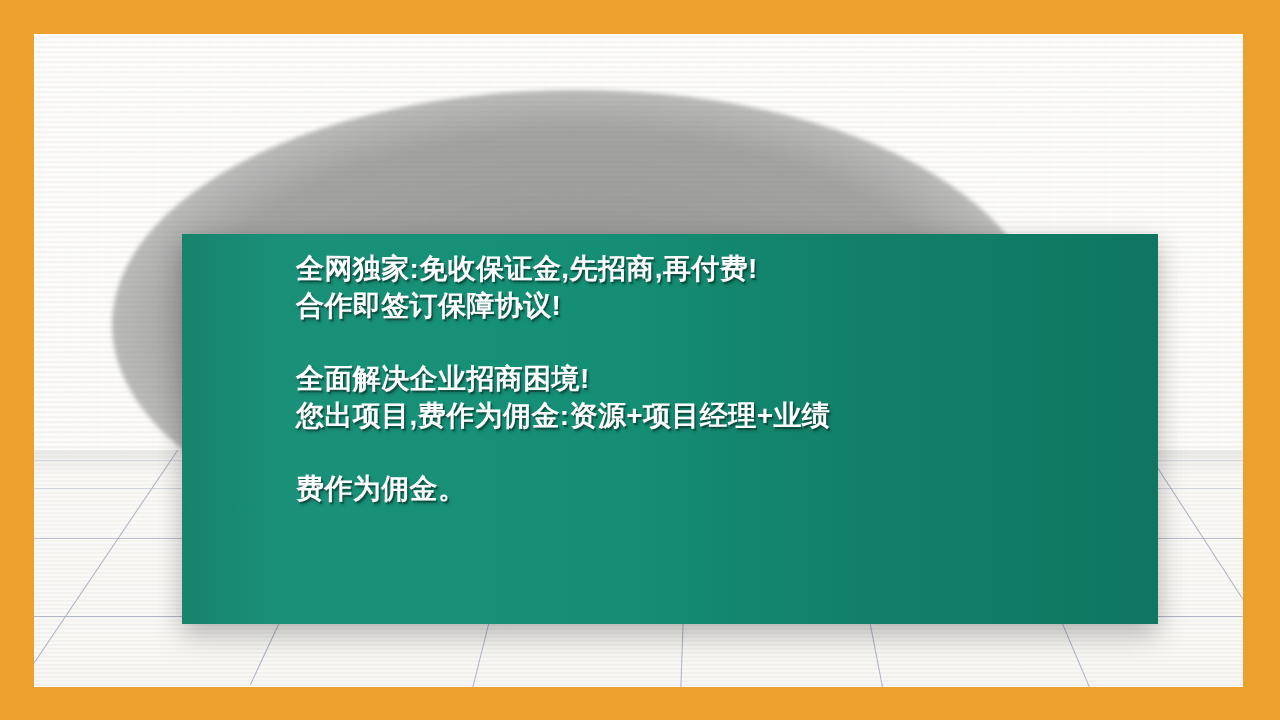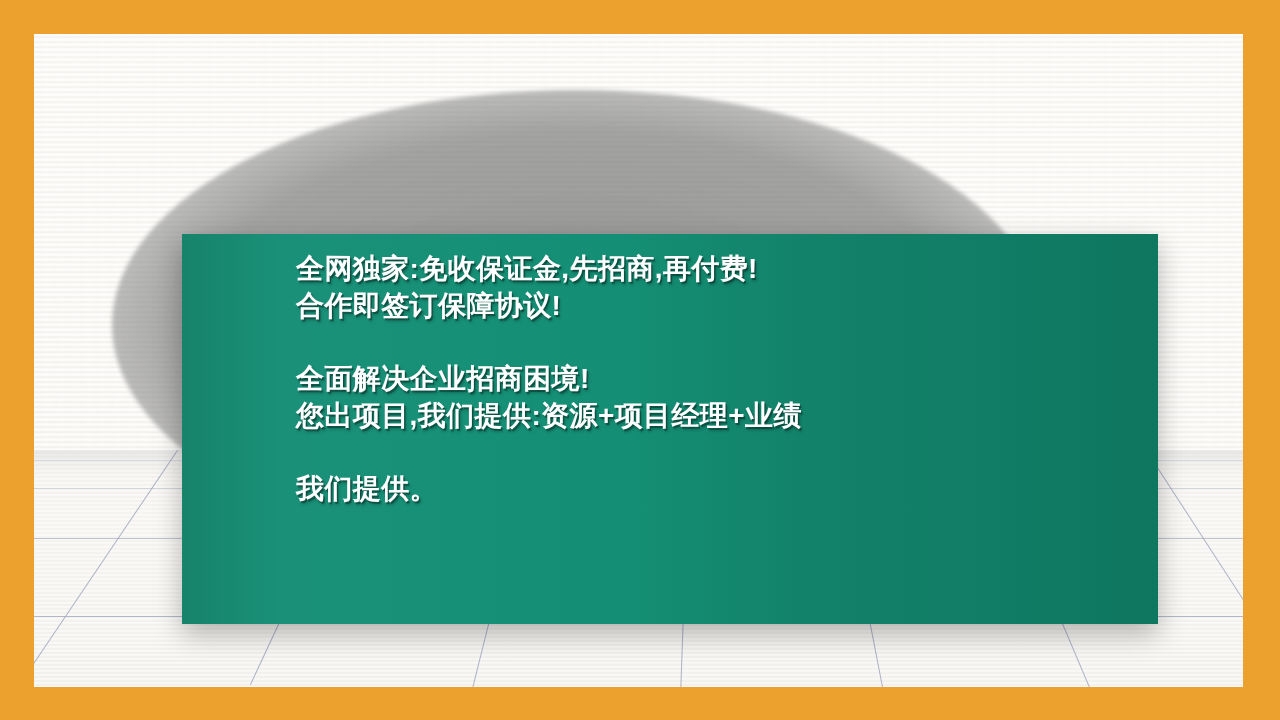--- a/index.html
+++ b/index.html
@@ -210,27 +210,27 @@
 
         <div class="para">
           <div class="line">全网独家:免收保证金,先招商,再付费!</div>
           <div class="line">合作即签订保障协议!</div>
         </div>
 
         <div class="gap"></div>
 
         <div class="para">
           <div class="line">全面解决企业招商困境!</div>
-          <div class="line">您出项目,我们提供:资源+项目经理+业绩</div>
+          <div class="line">您出项目,费作为佣金:资源+项目经理+业绩</div>
         </div>
 
         <div class="gap"></div>
 
         <div class="para">
-          <div class="line">我们提供。</div>
+          <div class="line">费作为佣金。</div>
         </div>
 
       </div>
     </div>
 
   </div>
 
   <div class="frame-band frame-top"></div>
   <div class="frame-band frame-bottom"></div>
   <div class="frame-band frame-left"></div>

